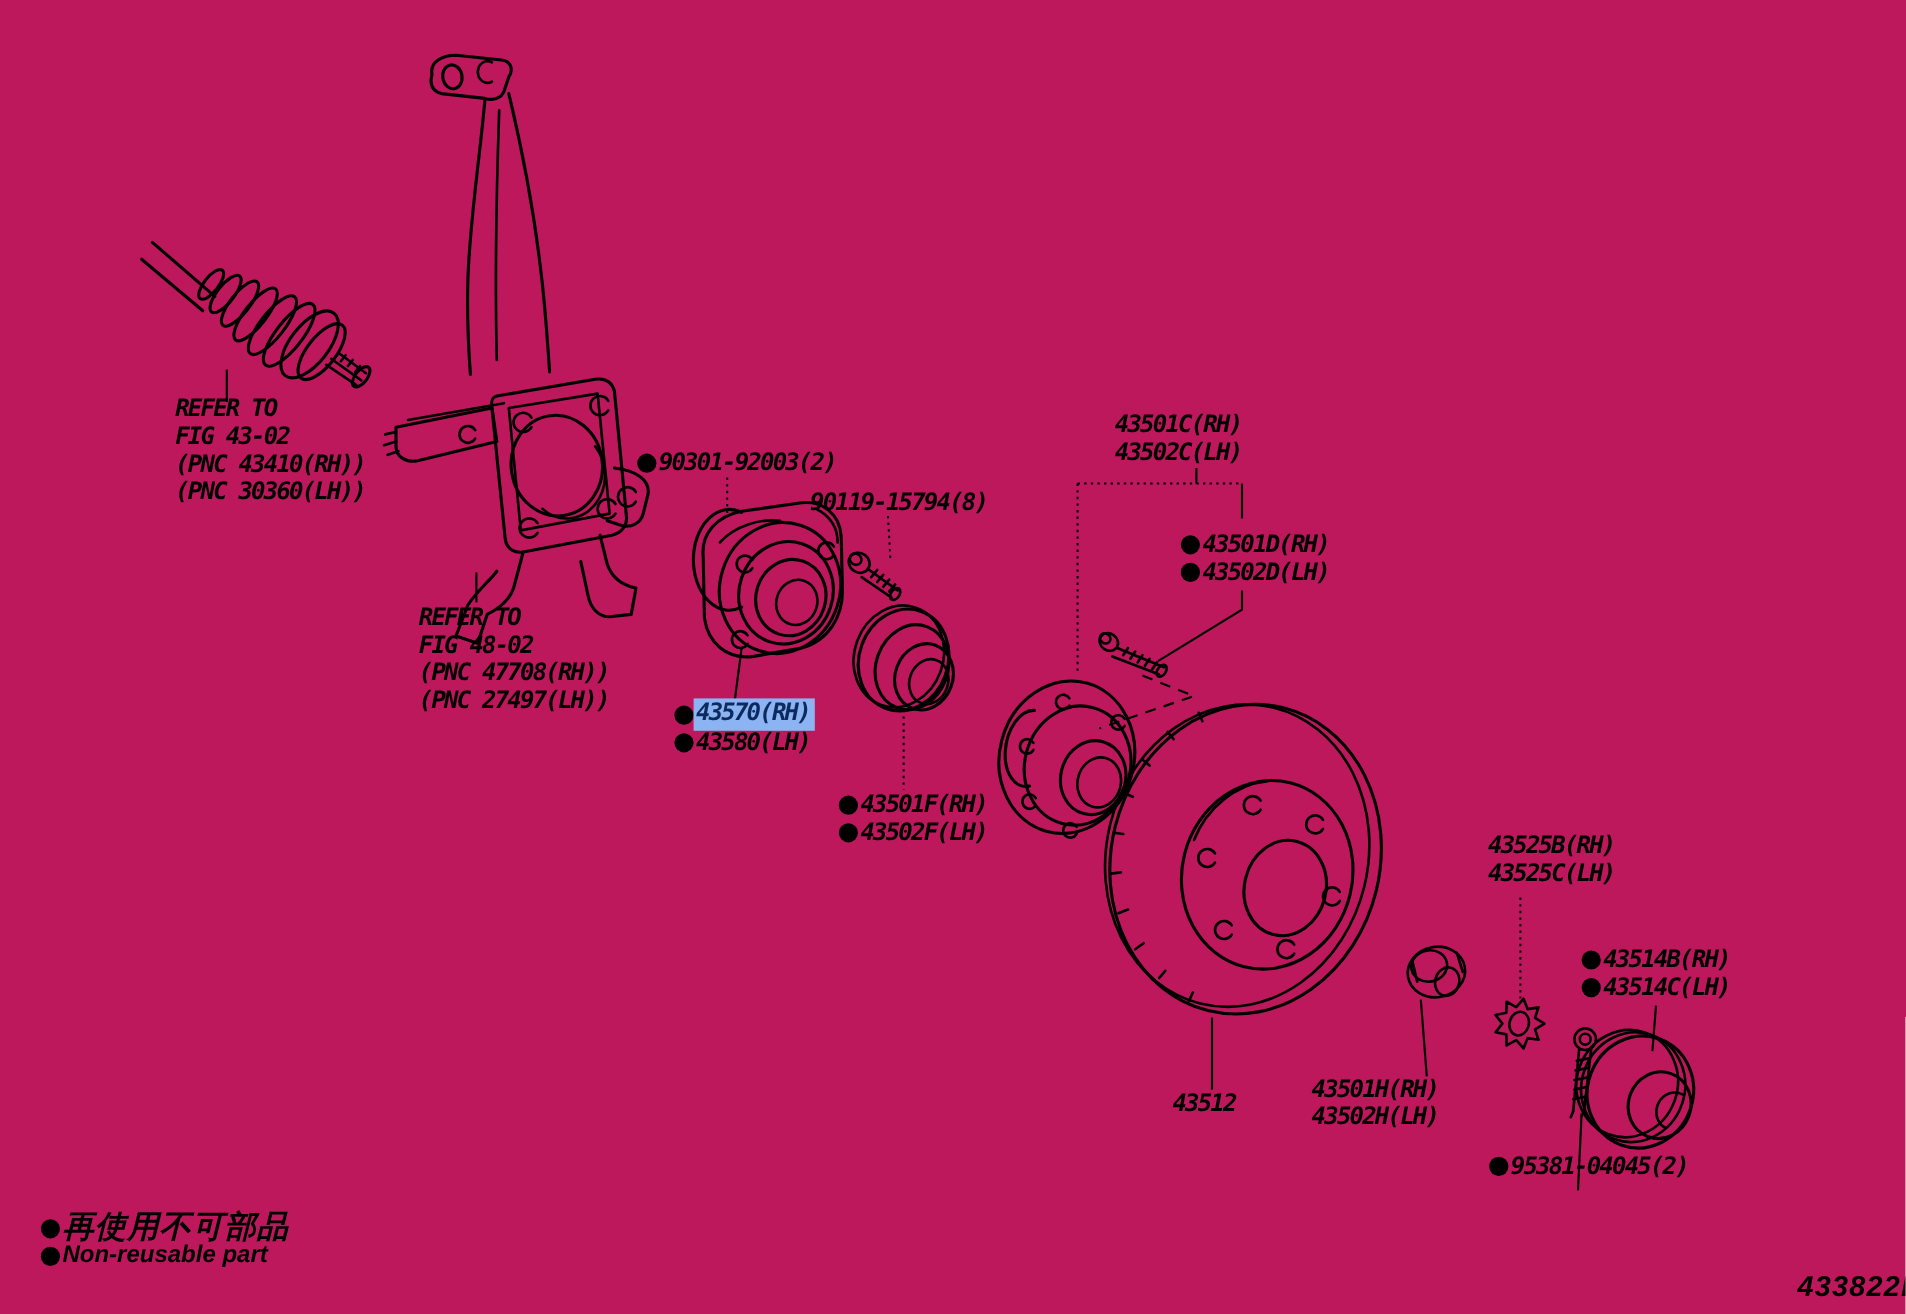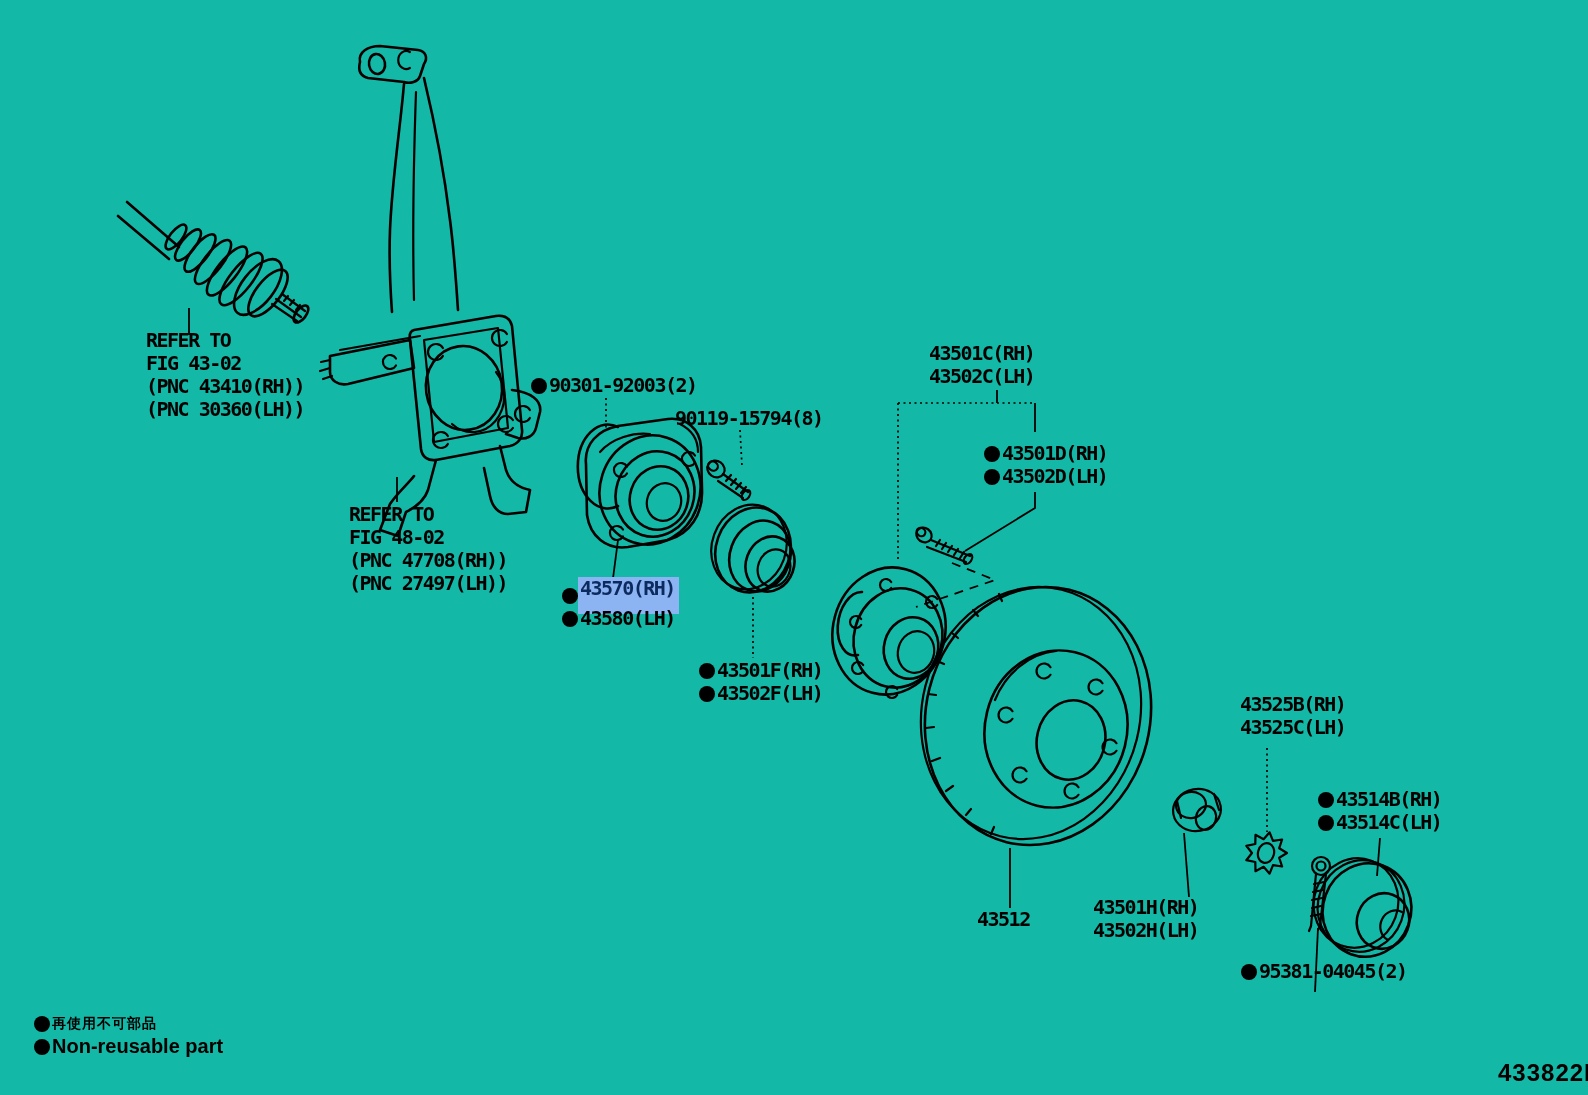--- a/index.html
+++ b/index.html
@@ -1,30 +1,30 @@
 <!DOCTYPE html>
 <html style="--hl: #8cb4f2;"><head>
 <meta charset="utf-8">
 <style>
   html,body{margin:0;padding:0;background:#fff;}
-  #canvas{position:relative;width:1588px;height:1095px;background:#14b8a6;overflow:hidden;
-          font-family:"DejaVu Sans Mono",monospace;}
+  #canvas{position:relative;width:1588px;height:1095px;background:#be185d;overflow:hidden;
+          font-family:"DejaVu Sans Mono",monospace;font-style:italic;}
   svg{position:absolute;left:0;top:0;}
   .art{stroke:#000;fill:none;stroke-width:2.6;stroke-linecap:round;stroke-linejoin:round;}
   .thin{stroke-width:2.2;}
   .lead{stroke:#000;fill:none;stroke-width:1.8;}
   .dotted{stroke-dasharray:2 3.5;stroke-width:1.7;}
   .dashed{stroke-dasharray:9 7;stroke-width:1.8;}
   .lbl{position:absolute;color:#000;font-weight:bold;font-size:20px;letter-spacing:-1.5px;
        line-height:23px;white-space:nowrap;}
   .row{display:flex;align-items:center;height:23px;}
   .dot{width:16px;height:16px;border-radius:50%;background:#000;margin-right:2px;flex:none;}
-  .hl{background:var(--hl,#8cb4f2);color:#0c2a5e;padding:0 4px 14px 2px;margin-left:-2px;}
+  .hl{background:var(--hl,#8cb4f2);color:#0c2a5e;padding:0 4px 4px 2px;margin-left:-2px;}
   .sans{font-family:"Liberation Sans",sans-serif;letter-spacing:0;}
-  .jp{font-family:"DejaVu Sans",sans-serif;font-size:14px;letter-spacing:1px;}
+  .jp{font-family:"DejaVu Sans",sans-serif;font-size:26px;letter-spacing:1px;}
   .code{font-family:"Liberation Sans",sans-serif;font-weight:bold;font-size:24px;letter-spacing:1px;}
 </style>
 </head>
 <body>
 
 <div id="canvas">
 
   <svg width="1588" height="1095" viewBox="0 0 1588 1095">
 
     <g class="art">

